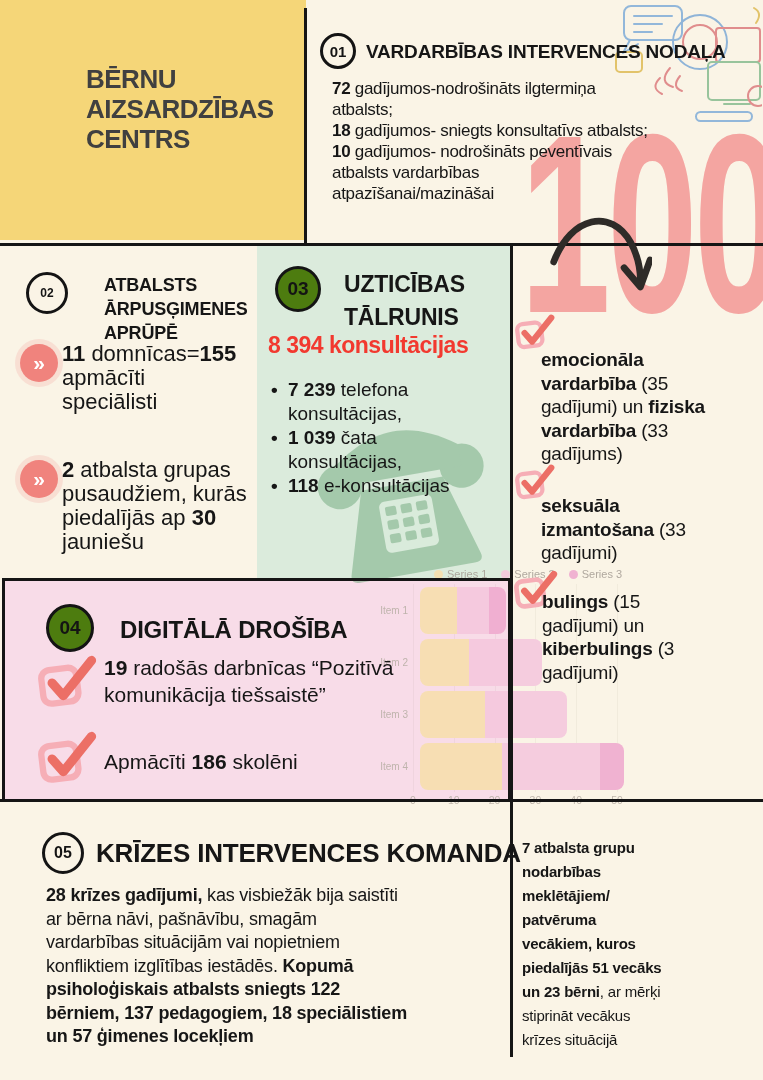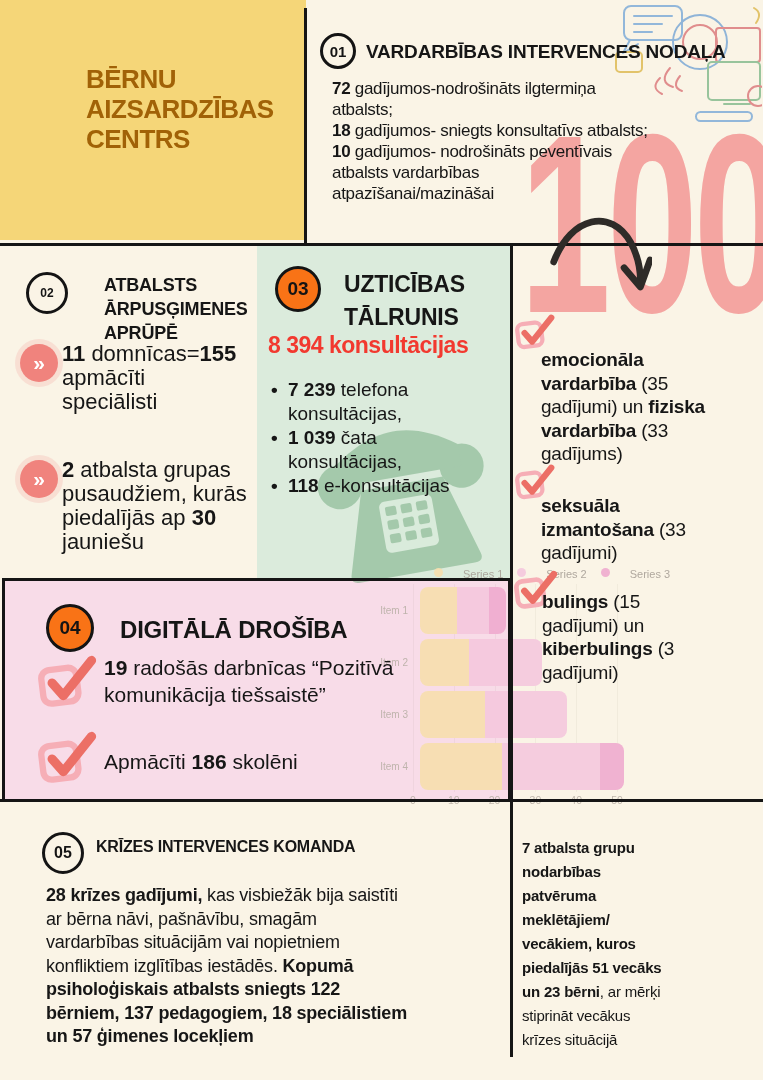--- a/index.html
+++ b/index.html
@@ -15,21 +15,21 @@
   .hline,.vline{position:absolute;background:#151515;z-index:20}
   
   .doodles{position:absolute;left:612px;top:0;width:150px;height:125px;z-index:2}
   .big-number{position:absolute;left:520px;top:96px;z-index:5;font-weight:700;font-size:255px;line-height:1;
               color:#F4A5A1;letter-spacing:-6px;transform:scaleX(.64);transform-origin:top left;white-space:nowrap}
   .arrow{position:absolute;left:546px;top:210px;width:106px;height:100px;z-index:35}
   .phone{position:absolute;left:300px;top:428px;width:212px;z-index:4}
   
   .numcircle{position:absolute;border:3px solid #141414;border-radius:50%;display:flex;align-items:center;
              justify-content:center;font-weight:700;color:#141414;z-index:30;background:transparent}
-  .cream{background:#f97316}
+  .cream{background:#4d7c0f}
   .sec-title{position:absolute;font-weight:700;z-index:30;letter-spacing:-.2px}
   .seclines div{white-space:nowrap}
   
   .s01-title{left:366px;top:41px;font-size:19px}
   .s01-body{position:absolute;left:332px;top:78px;width:432px;font-size:17px;line-height:1.24;letter-spacing:-.3px;z-index:30}
   
   .s02-title{left:104px;top:274px;font-size:18px;line-height:1.32}
   .chev-badge{position:absolute;width:38px;height:38px;border-radius:50%;background:#F0837D;color:#fff;
               display:flex;align-items:center;justify-content:center;font-size:21px;font-weight:700;z-index:30;
               box-shadow:0 0 0 5px rgba(242,150,145,.22)}
@@ -41,31 +41,31 @@
   .s03-bullets{position:absolute;left:288px;top:378px;font-size:19px;line-height:24px;z-index:30}
   .s03-bullet{position:relative}
   .dot{position:absolute;left:-17px;top:0;font-weight:700}
   
   .check{position:absolute;z-index:30}
   .rc-text{position:absolute;width:218px;font-size:19px;line-height:23.5px;z-index:30;letter-spacing:-.2px}
   
   .s04-title{left:120px;top:616px;font-size:24px}
   .s04-text{position:absolute;width:345px;font-size:21px;line-height:27px;z-index:30}
   
-  .s05-title{left:96px;top:838px;font-size:16px}
+  .s05-title{left:96px;top:838px;font-size:26px}
   .s05-para{position:absolute;left:46px;top:884px;width:462px;font-size:18px;line-height:23.5px;z-index:30;letter-spacing:-.2px}
   
   .br-para{position:absolute;left:522px;top:836px;width:240px;font-size:15px;line-height:24px;z-index:30;letter-spacing:-.2px}
   
-  .brand-title{position:absolute;left:86px;top:64px;font-size:26px;font-weight:700;color:#a16207;
+  .brand-title{position:absolute;left:86px;top:64px;font-size:26px;font-weight:700;color:#404040;
                line-height:1.16;letter-spacing:-.5px;z-index:30}
   
   .chart{position:absolute;left:378px;top:566px;width:282px;height:250px;z-index:10;opacity:.9}
   .ch-legend{position:absolute;left:56px;top:2px;display:flex;gap:14px;font-size:11px;color:#A8A097;white-space:nowrap}
-  .ch-leg-item{display:flex;align-items:flex-start;gap:20px}
+  .ch-leg-item{display:flex;align-items:center;gap:4px}
   .ch-dot{width:9px;height:9px;border-radius:50%;display:inline-block}
   .ch-rows{position:absolute;left:0;top:18px}
   .ch-row{display:flex;align-items:center;height:52px}
   .ch-lab{width:30px;text-align:right;font-size:10px;color:#B9B0A6;margin-right:12px;flex:none}
   .ch-bar{display:flex;height:47px}
   .ch-seg{height:100%;display:inline-block}
   .ch-seg:first-child{border-radius:8px 0 0 8px}
   .ch-seg:last-child{border-radius:0 8px 8px 0}
   .ch-grid{position:absolute;left:35px;top:18px;width:215px;height:208px}
   .ch-gline{position:absolute;top:0;width:1px;height:100%;background:rgba(80,60,40,.06)}
@@ -319,22 +319,22 @@
       <div><span>vardarbības situācijām vai nopietniem</span></div>
       <div><span>konfliktiem izglītības iestādēs. </span><span class="b">Kopumā</span></div>
       <div><span class="b">psiholoģiskais atbalsts sniegts 122</span></div>
       <div><span class="b">bērniem, 137 pedagogiem, 18 speciālistiem</span></div>
       <div><span class="b">un 57 ģimenes locekļiem</span></div>
     </div>
 
   <div class="br-para seclines">
       <div><span class="b">7 atbalsta grupu</span></div>
       <div><span class="b">nodarbības</span></div>
+      <div><span class="b">meklētājiem/</span></div>
       <div><span class="b">patvēruma</span></div>
-      <div><span class="b">meklētājiem/</span></div>
       <div><span class="b">vecākiem, kuros</span></div>
       <div><span class="b">piedalījās 51 vecāks</span></div>
       <div><span class="b">un 23 bērni</span><span>, ar mērķi</span></div>
       <div><span>stiprināt vecākus</span></div>
       <div><span>krīzes situācijā</span></div>
     </div>
 
 </div>
 
 </body></html>

